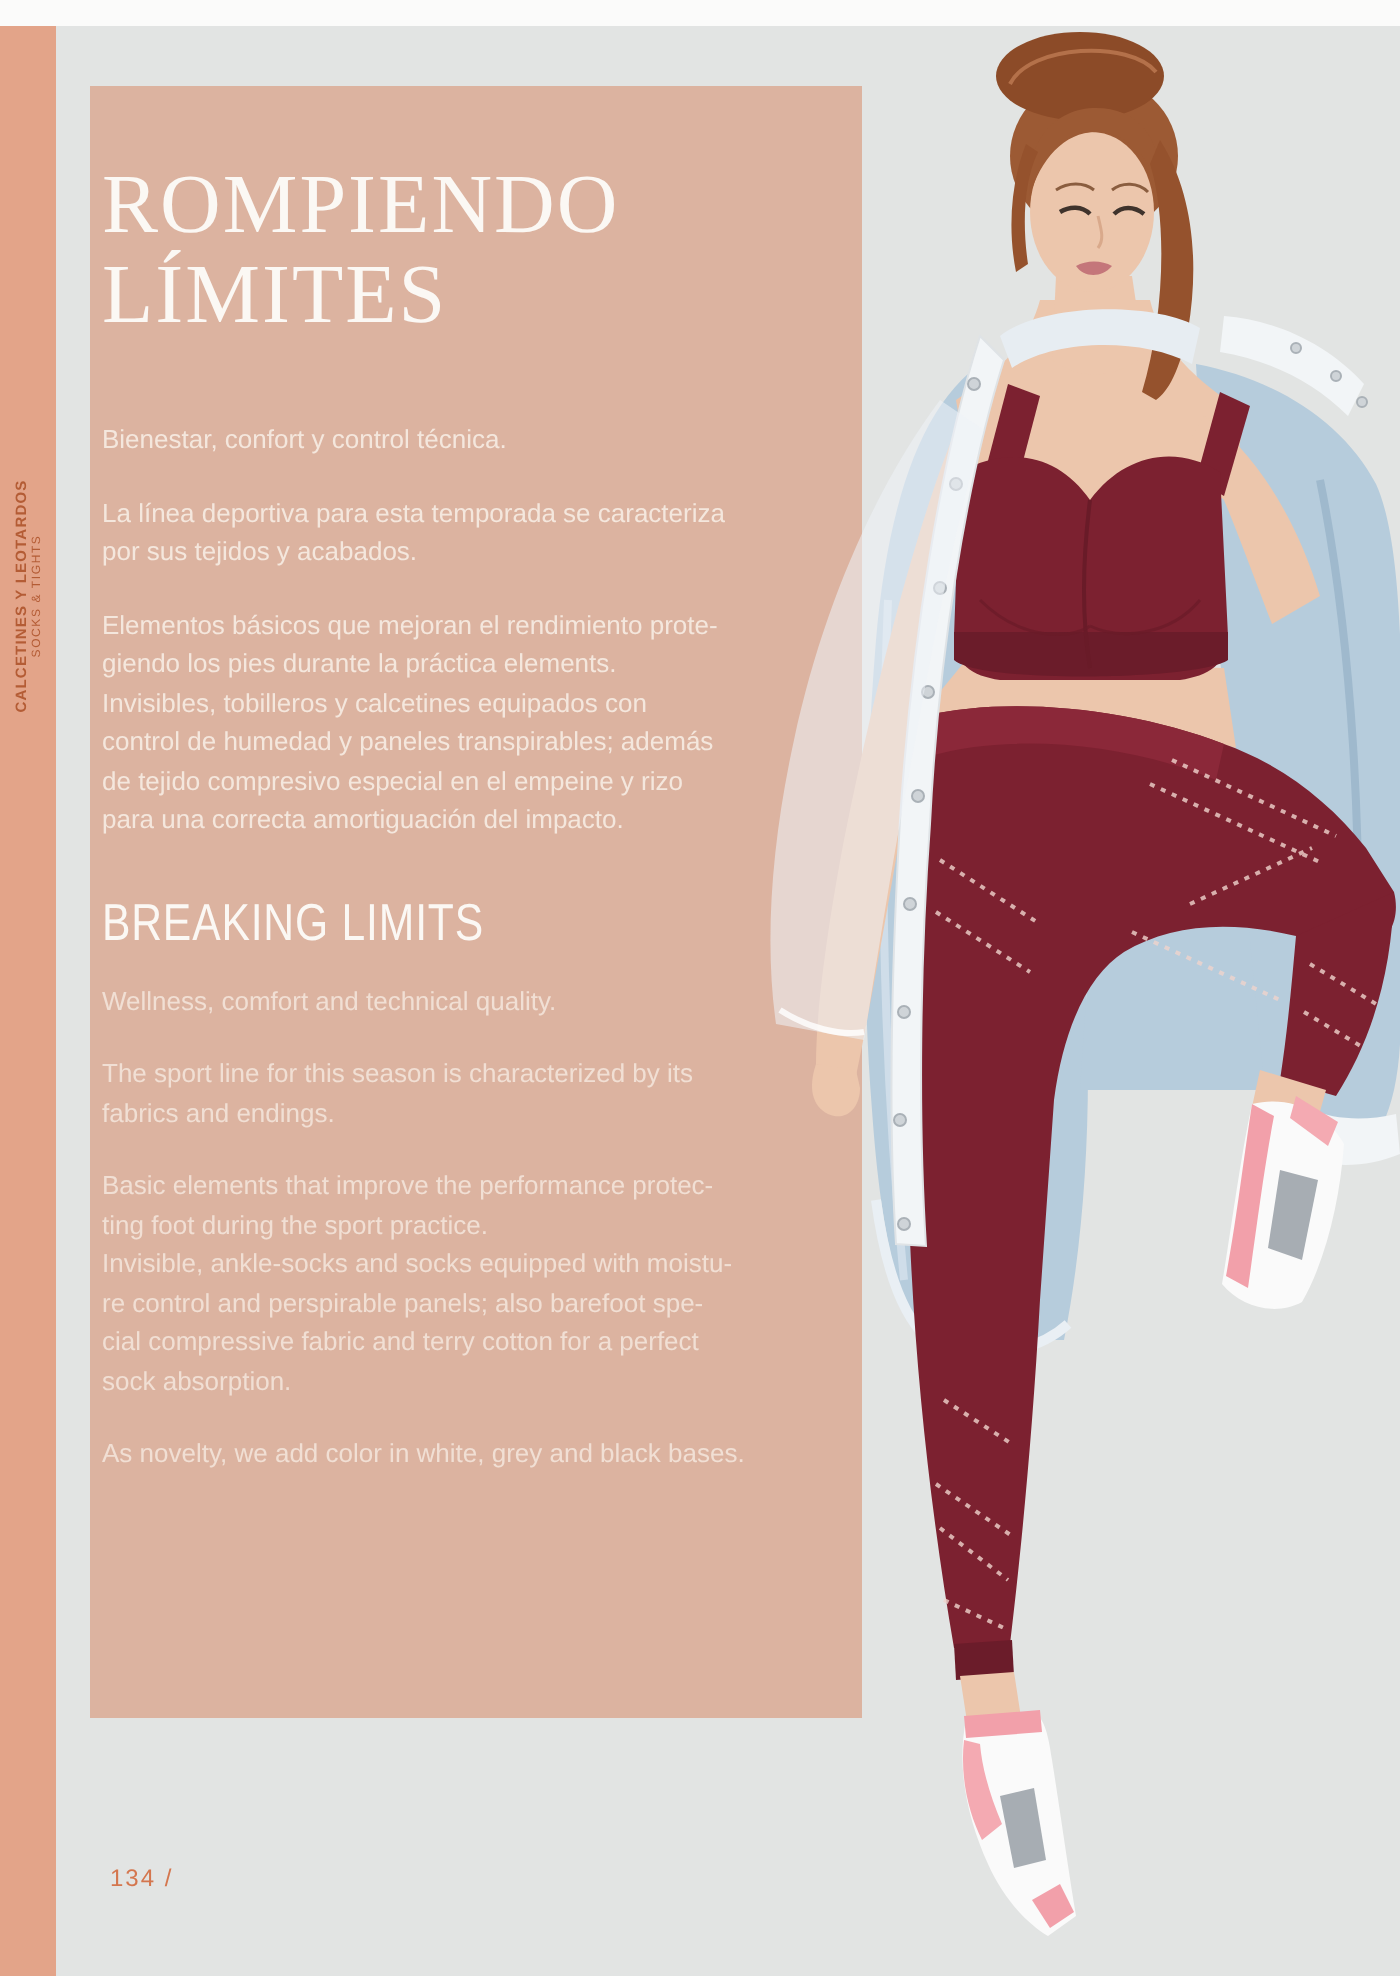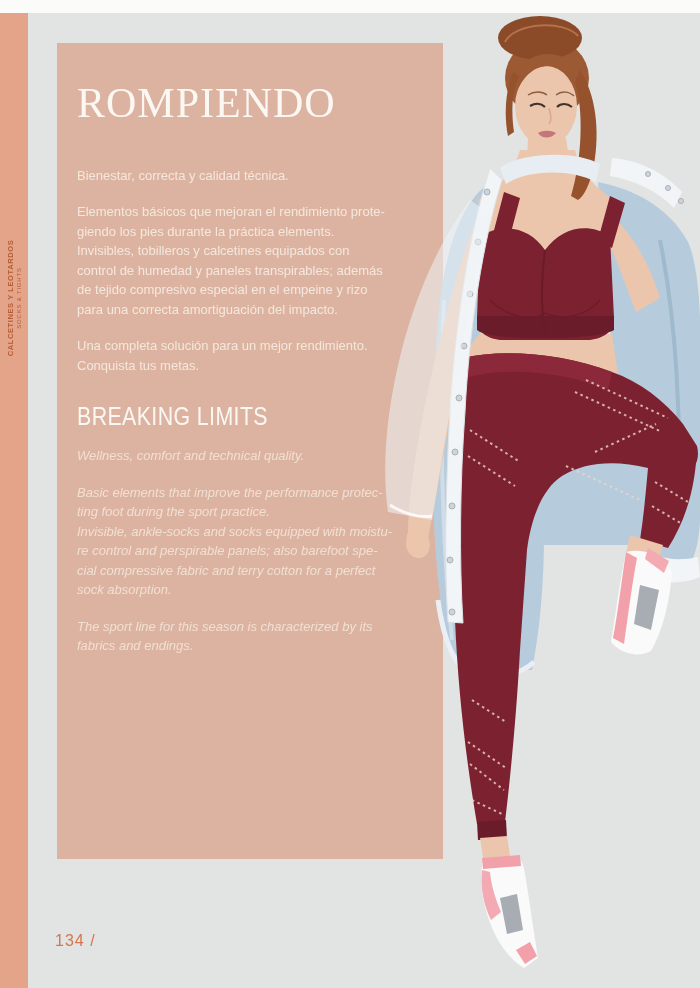--- a/index.html
+++ b/index.html
@@ -14,30 +14,30 @@
   *{margin:0;padding:0;box-sizing:border-box;}
   body{font-family:"Liberation Sans",sans-serif;}
   .page{position:relative;width:700px;height:988px;background:var(--page-bg);overflow:hidden;}
   .top-band{position:absolute;left:0;top:0;width:700px;height:13px;background:var(--band-white);}
   .side-strip{position:absolute;left:0;top:13px;width:28px;height:975px;background:var(--strip);}
   .side-label{position:absolute;left:-66px;top:271px;width:160px;height:28px;
     transform:rotate(-90deg);display:flex;flex-direction:column;align-items:center;justify-content:center;
     color:var(--strip-text);text-align:center;}
   .side-label .es{font-size:7.5px;font-weight:bold;letter-spacing:.6px;white-space:nowrap;}
   .side-label .en{font-size:6px;letter-spacing:.8px;white-space:nowrap;margin-top:1px;}
-  .panel{position:absolute;left:57px;top:43px;width:386px;height:816px;background:var(--panel-bg);
-    padding:38px 14px 0 20px;overflow:hidden;color:var(--panel-text);}
+  .panel{position:absolute;left:45px;top:43px;width:386px;height:816px;background:var(--panel-bg);
+    padding:38px 14px 0 6px;overflow:hidden;color:var(--panel-text);}
   .panel h1{font-family:"Liberation Serif","DejaVu Serif",serif;font-weight:500;color:var(--title-white);
     font-size:42px;line-height:1.06;letter-spacing:1px;margin-bottom:40px;}
   .panel p{font-size:13px;line-height:19.5px;white-space:pre-line;margin-bottom:17px;
     color:var(--panel-text);opacity:.92;font-weight:300;}
-  .panel p.en{font-style:italic;opacity:.78;}
+  .panel p.en{opacity:.78;}
   .panel h2{font-weight:400;color:var(--title-white);font-size:26px;letter-spacing:.5px;
     margin:26px 0 14px 0;transform:scaleX(.82);transform-origin:left center;white-space:nowrap;}
-  .footer-pagenum{position:absolute;left:55px;top:932px;font-size:16px;letter-spacing:1px;
+  .footer-pagenum{position:absolute;left:55px;top:932px;font-size:12px;letter-spacing:1px;
     color:var(--page-number);}
   .footer-info{position:absolute;left:155px;top:931px;font-size:10px;color:var(--footer-text);
     letter-spacing:.1px;white-space:nowrap;}
   .footer-info .code{font-weight:bold;color:var(--footer-code);}
   .photo{position:absolute;left:330px;top:0;width:370px;height:988px;}
 </style>
 </head>
 <body>
 
 <div class="page">
@@ -46,40 +46,41 @@
 
   <div class="side-strip">
     <div class="side-label">
       <span class="es">CALCETINES Y LEOTARDOS</span>
       <span class="en">SOCKS &amp; TIGHTS</span>
     </div>
   </div>
 
   <div class="panel">
     <h1><span>ROMPIENDO</span><br>
-        </h1>
-    <p>Bienestar, correcta y calidad técnica.</p>
+        <span>LÍMITES</span></h1>
+    <p>Bienestar, confort y control técnica.</p>
+    <p>La línea deportiva para esta temporada se caracteriza
+por sus tejidos y acabados.</p>
     <p>Elementos básicos que mejoran el rendimiento prote-
 giendo los pies durante la práctica elements.
 Invisibles, tobilleros y calcetines equipados con
 control de humedad y paneles transpirables; además
 de tejido compresivo especial en el empeine y rizo
 para una correcta amortiguación del impacto.</p>
-    <p>Una completa solución para un mejor rendimiento.
-Conquista tus metas.</p>
     <h2>BREAKING LIMITS</h2>
     <p class="en">Wellness, comfort and technical quality.</p>
+    <p class="en">The sport line for this season is characterized by its
+fabrics and endings.</p>
     <p class="en">Basic elements that improve the performance protec-
 ting foot during the sport practice.
 Invisible, ankle-socks and socks equipped with moistu-
 re control and perspirable panels; also barefoot spe-
 cial compressive fabric and terry cotton for a perfect
 sock absorption.</p>
-    <p class="en">The sport line for this season is characterized by its
-fabrics and endings.</p>
+    <p class="en">As novelty, we add color in white, grey and black bases.</p>
 
   </div>
 
   <svg class="photo" viewBox="330 0 370 988" xmlns="http://www.w3.org/2000/svg">
 
     <g>
       <path d="M497,178 C462,196 444,250 438,320 C432,395 430,480 436,555 C440,612 448,650 462,670
                L532,670 C542,620 546,558 543,498 L538,330 C536,268 520,210 497,178 Z" style="fill:var(--jacket-blue)"></path>
       <path d="M444,300 C440,400 440,520 452,640" stroke="#cfdde9" stroke-width="4" fill="none"></path>
       <path d="M438,600 C445,652 460,670 472,674 C502,680 522,673 534,662" stroke="#e9eff4" stroke-width="5" fill="none"></path>

